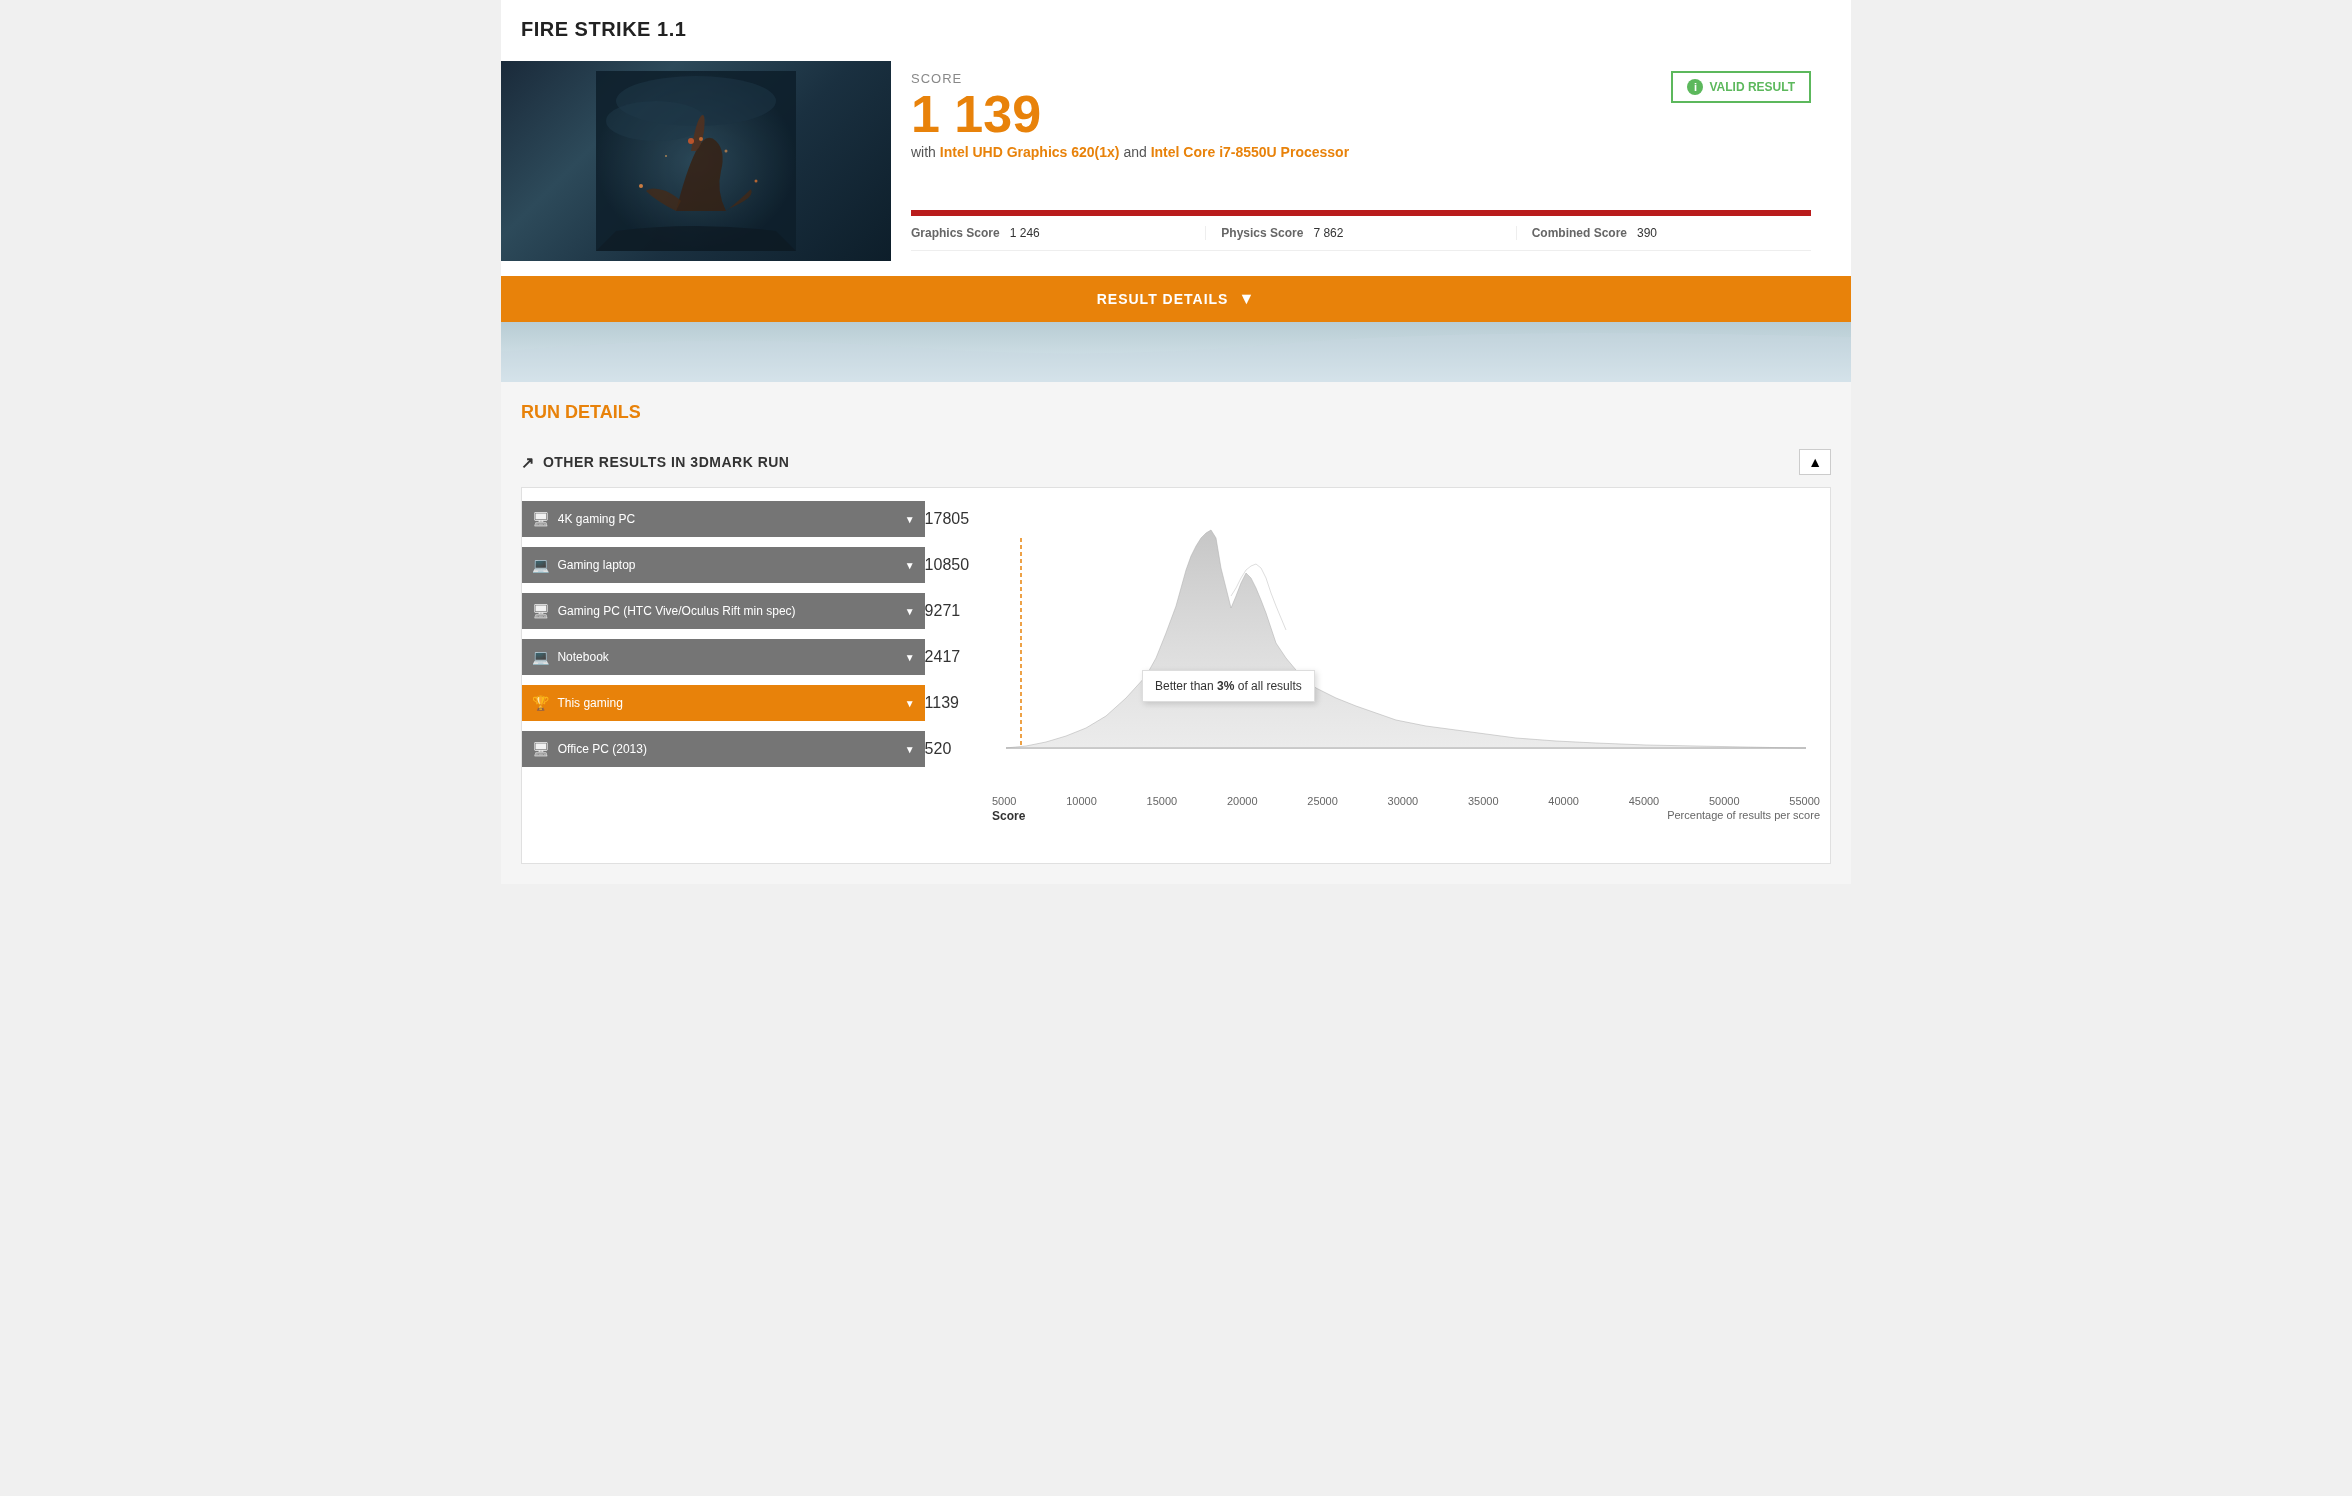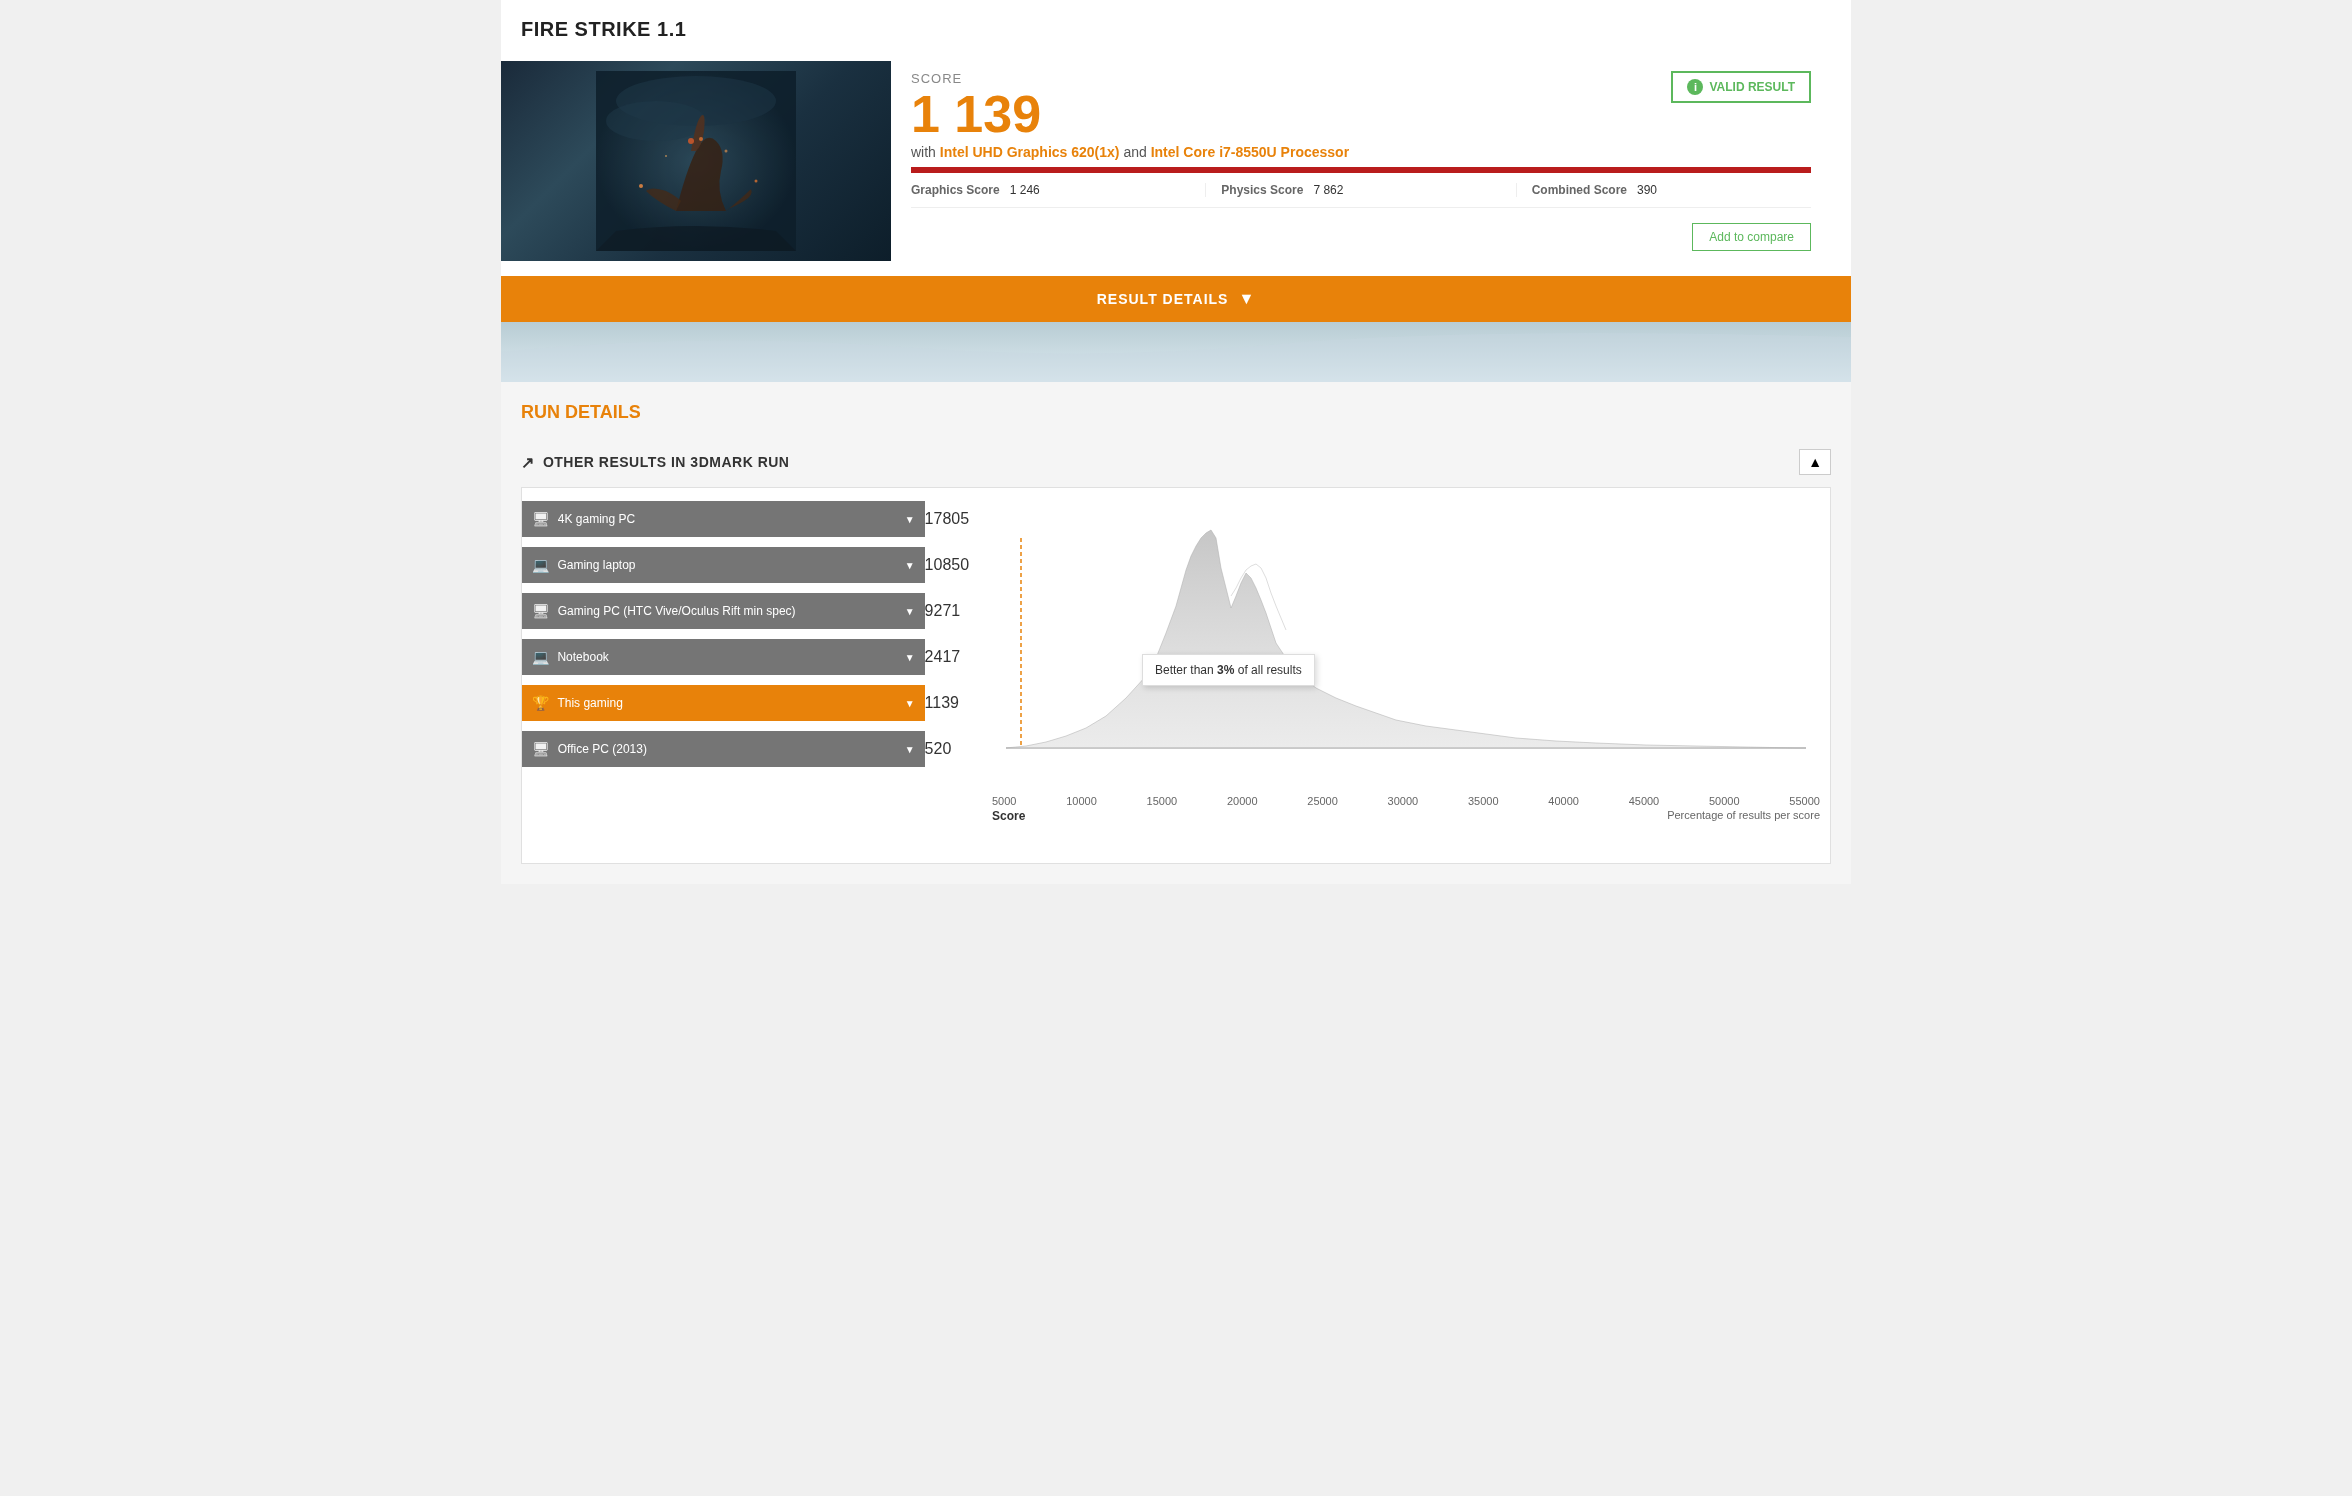--- a/index.html
+++ b/index.html
@@ -306,21 +306,21 @@
 
     
     .tooltip-box {
       position: absolute;
       background: white;
       border: 1px solid #ddd;
       padding: 8px 12px;
       font-size: 12px;
       box-shadow: 2px 2px 6px rgba(0,0,0,0.15);
       white-space: nowrap;
-      top: 166px;
+      top: 182px;
       left: 160px;
     }
     .tooltip-box strong {
       font-weight: bold;
     }
   </style>
 </head>
 <body>
 
 <div class="page-wrapper">
@@ -391,23 +391,20 @@
           <span class="metric-label">Physics Score</span>
           <span class="metric-value">7 862</span>
         </div>
         <div class="metric-divider"></div>
         <div class="metric-item">
           <span class="metric-label">Combined Score</span>
           <span class="metric-value">390</span>
         </div>
       </div>
 
-      <div class="add-compare-row">
-        <button class="add-compare-btn">Add to compare</button>
-      </div>
     </div>
   </div>
 
   <div class="result-details-bar">
     <span>RESULT DETAILS</span>
     <span class="chevron-down">▼</span>
   </div>
 
   <div class="banner-area">
     <svg width="100%" height="60" viewBox="0 0 1350 60" preserveAspectRatio="none">

